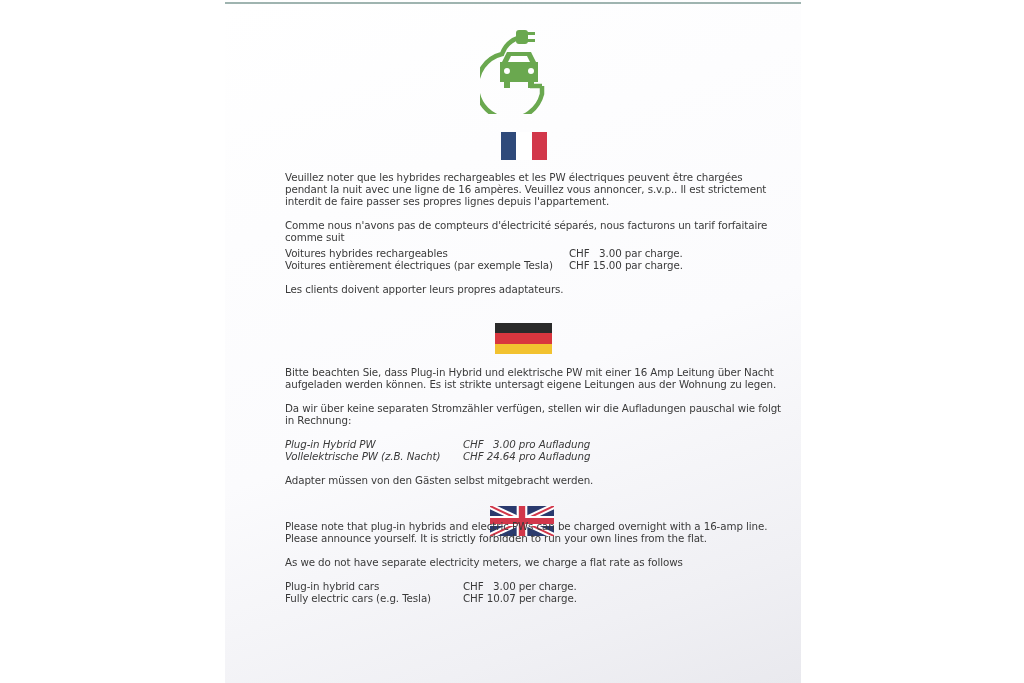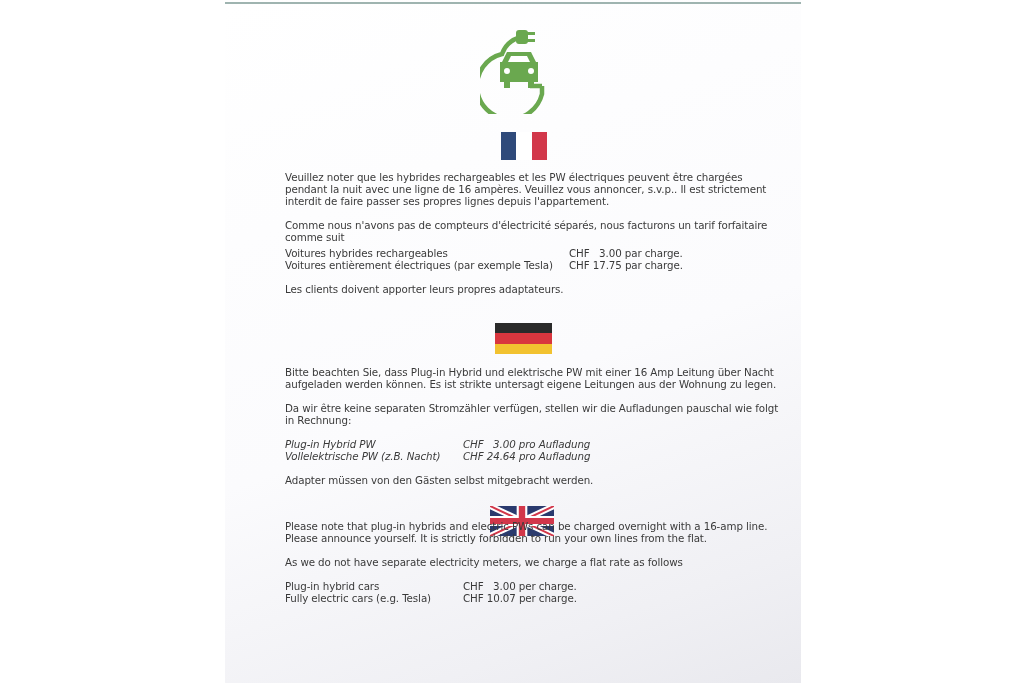--- a/index.html
+++ b/index.html
@@ -58,35 +58,35 @@
   <div class="block" style="top:171px;">
     <p>Veuillez noter que les hybrides rechargeables et les PW électriques peuvent être chargées pendant la nuit avec une ligne de 16 ampères. Veuillez vous annoncer, s.v.p.. Il est strictement interdit de faire passer ses propres lignes depuis l'appartement.</p>
     <p style="margin-top:12px;">Comme nous n'avons pas de compteurs d'électricité séparés, nous facturons un tarif forfaitaire comme suit</p>
     <div style="margin-top:4px;">
       <div class="row">
         <span class="name" style="width:284px">Voitures hybrides rechargeables</span>
         <span class="price">CHF   3.00 par charge.</span>
       </div>
       <div class="row">
         <span class="name" style="width:284px">Voitures entièrement électriques (par exemple Tesla)</span>
-        <span class="price">CHF 17.75 par charge.</span>
+        <span class="price">CHF 15.00 par charge.</span>
       </div>
     </div>
     <p style="margin-top:12px;">Les clients doivent apporter leurs propres adaptateurs.</p>
   </div>
 
   <div class="flag flag-de">
     <div style="background:#2a2a2a"></div>
       <div style="background:#d9363e"></div>
       <div style="background:#f2c230"></div>
   </div>
 
   <div class="block" style="top:366px;">
     <p>Bitte beachten Sie, dass Plug-in Hybrid und elektrische PW mit einer 16 Amp Leitung über Nacht aufgeladen werden können. Es ist strikte untersagt eigene Leitungen aus der Wohnung zu legen.</p>
-    <p style="margin-top:12px;">Da wir être keine separaten Stromzähler verfügen, stellen wir die Aufladungen pauschal wie folgt in Rechnung:</p>
+    <p style="margin-top:12px;">Da wir über keine separaten Stromzähler verfügen, stellen wir die Aufladungen pauschal wie folgt in Rechnung:</p>
     <div style="margin-top:12px;font-style:italic;">
       <div class="row">
         <span class="name" style="width:178px">Plug-in Hybrid PW</span>
         <span class="price">CHF   3.00 pro Aufladung</span>
       </div>
       <div class="row">
         <span class="name" style="width:178px">Vollelektrische PW (z.B. Nacht)</span>
         <span class="price">CHF 24.64 pro Aufladung</span>
       </div>
     </div>

